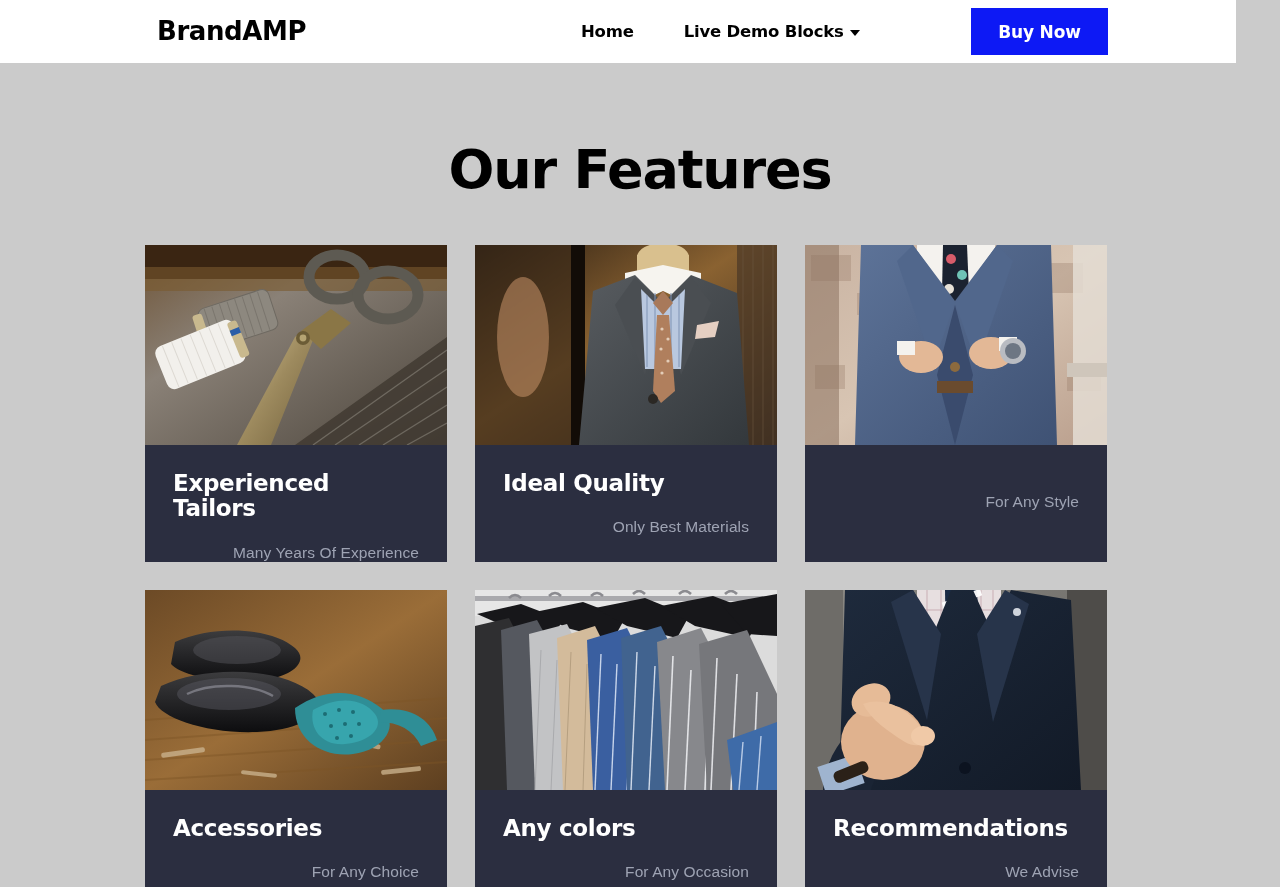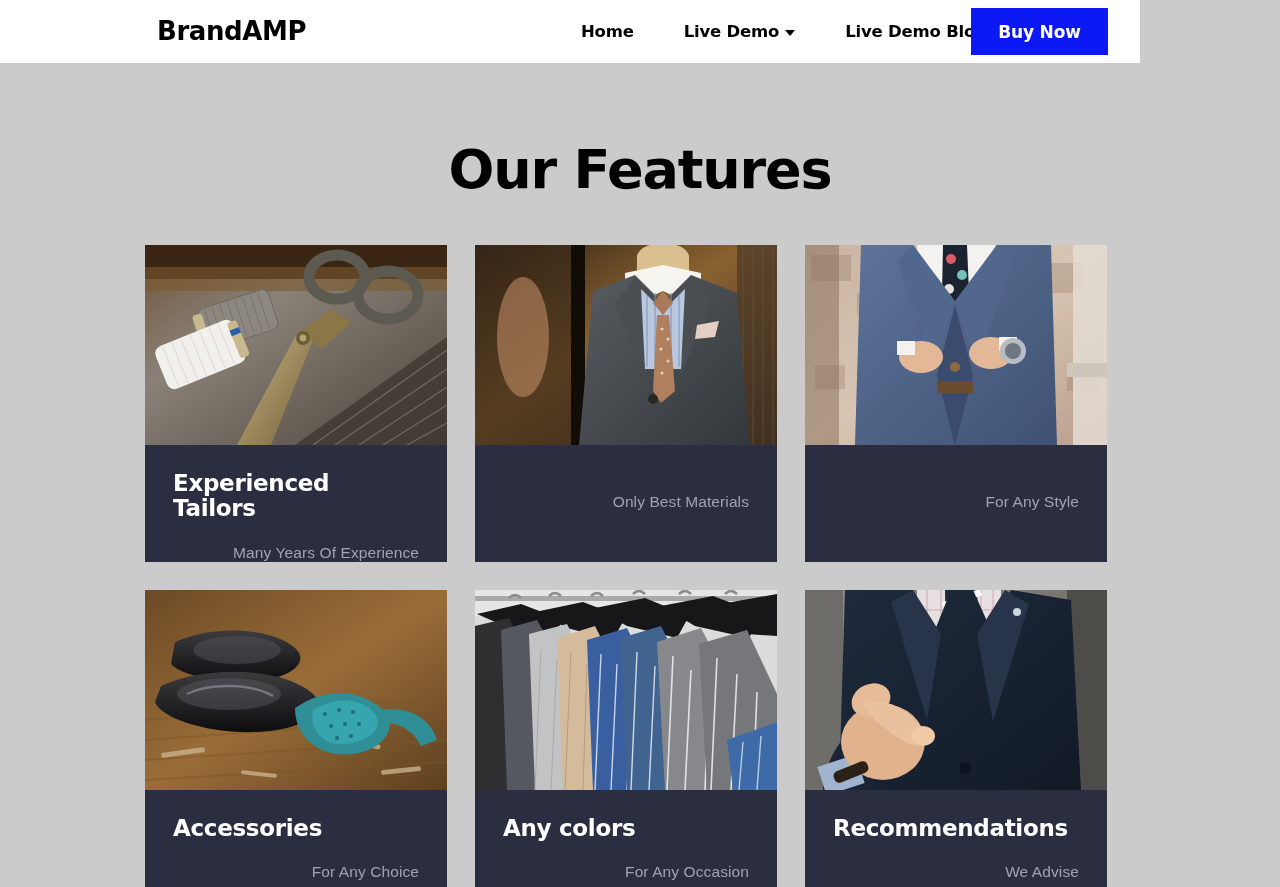--- a/index.html
+++ b/index.html
@@ -10,21 +10,21 @@
     overflow: hidden;
   }
 
   body {
     font-family: "Liberation Sans", sans-serif;
     background: #cbcbcb;
   }
 
   
   .site-header {
-    width: 1140px;
+    width: 1236px;
     height: 63px;
     background: #ffffff;
     display: flex;
     align-items: center;
     position: relative;
   }
 
   .brand {
     position: absolute;
     left: 157px;
@@ -171,24 +171,20 @@
 <body>
 
 <header class="site-header">
   <a class="brand" href="#">BrandAMP</a>
 
   <nav class="nav">
     <a class="nav-item" href="#">
       <span>Home</span>
     </a>
     <a class="nav-item" href="#">
-      <span>Live Demo</span>
-      <span class="caret"></span>
-    </a>
-    <a class="nav-item" href="#">
       <span>Live Demo Blocks</span>
       <span class="caret"></span>
     </a>
   </nav>
 
   <button class="buy-now">Buy Now</button>
 </header>
 
 <main class="features-section">
 
@@ -326,20 +322,21 @@
               <circle cx="193" cy="116" r="1.6"></circle>
             <circle cx="187" cy="128" r="1.6"></circle>
           </g>
 
           <polygon points="222,80 244,76 240,92 220,94" fill="#e5cfc2"></polygon>
 
           <circle cx="178" cy="154" r="5" fill="#2b2824"></circle>
         </svg>
       </div>
       <div class="card-body">
+        <div class="card-title">Ideal Quality</div>
         <div class="card-sub">Only Best Materials</div>
       </div>
     </div>
 
     <div class="card">
       <div class="card-media">
         <svg viewBox="0 0 302 200" preserveAspectRatio="none" aria-hidden="true">
           <defs>
             <linearGradient id="c3bg" x1="0" y1="0" x2="1" y2="1">
               <stop offset="0" stop-color="#c9b3a2"></stop>

